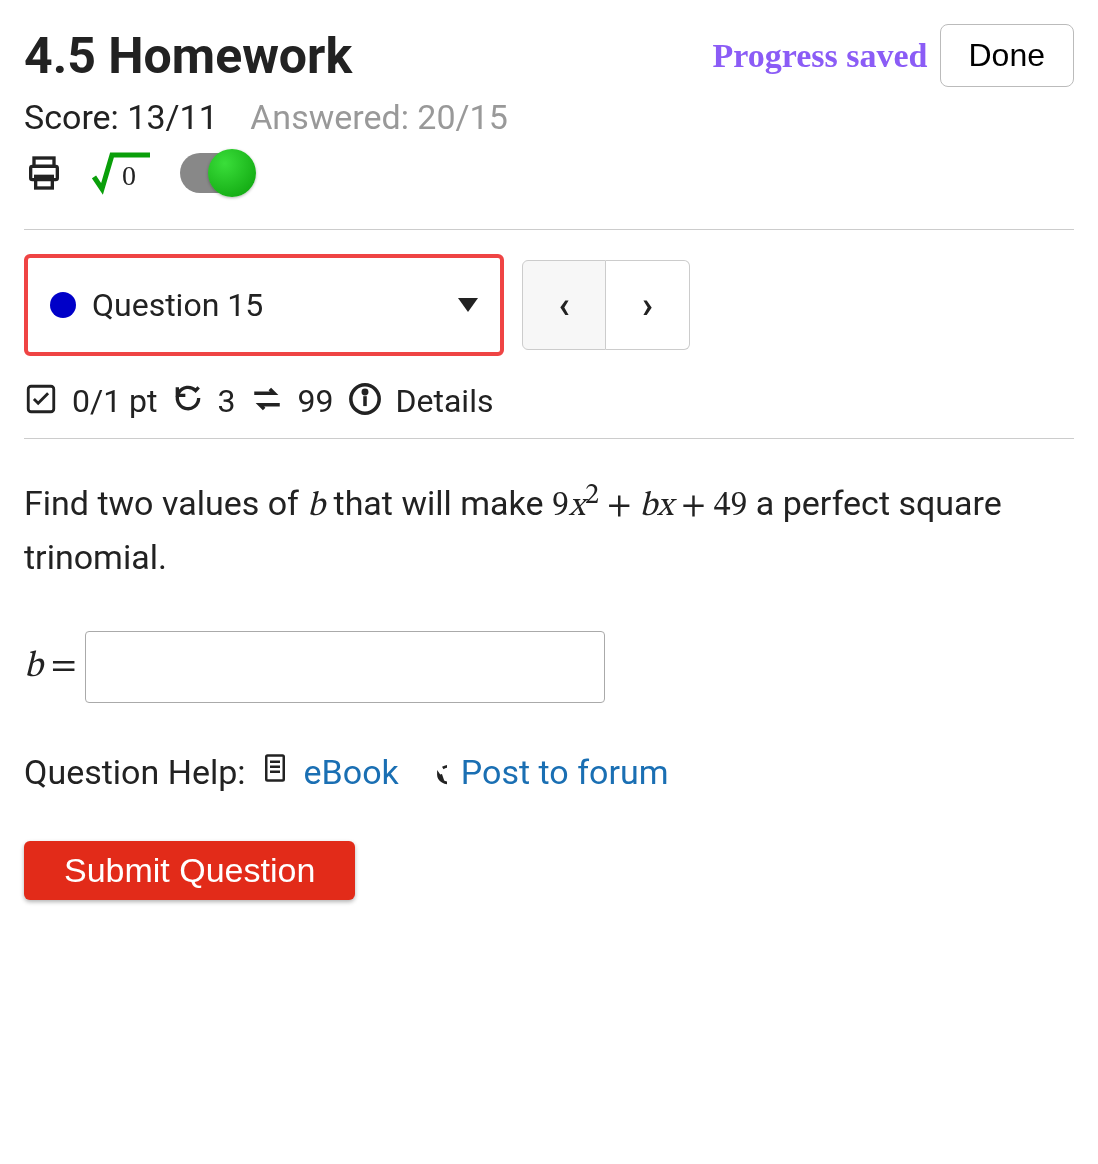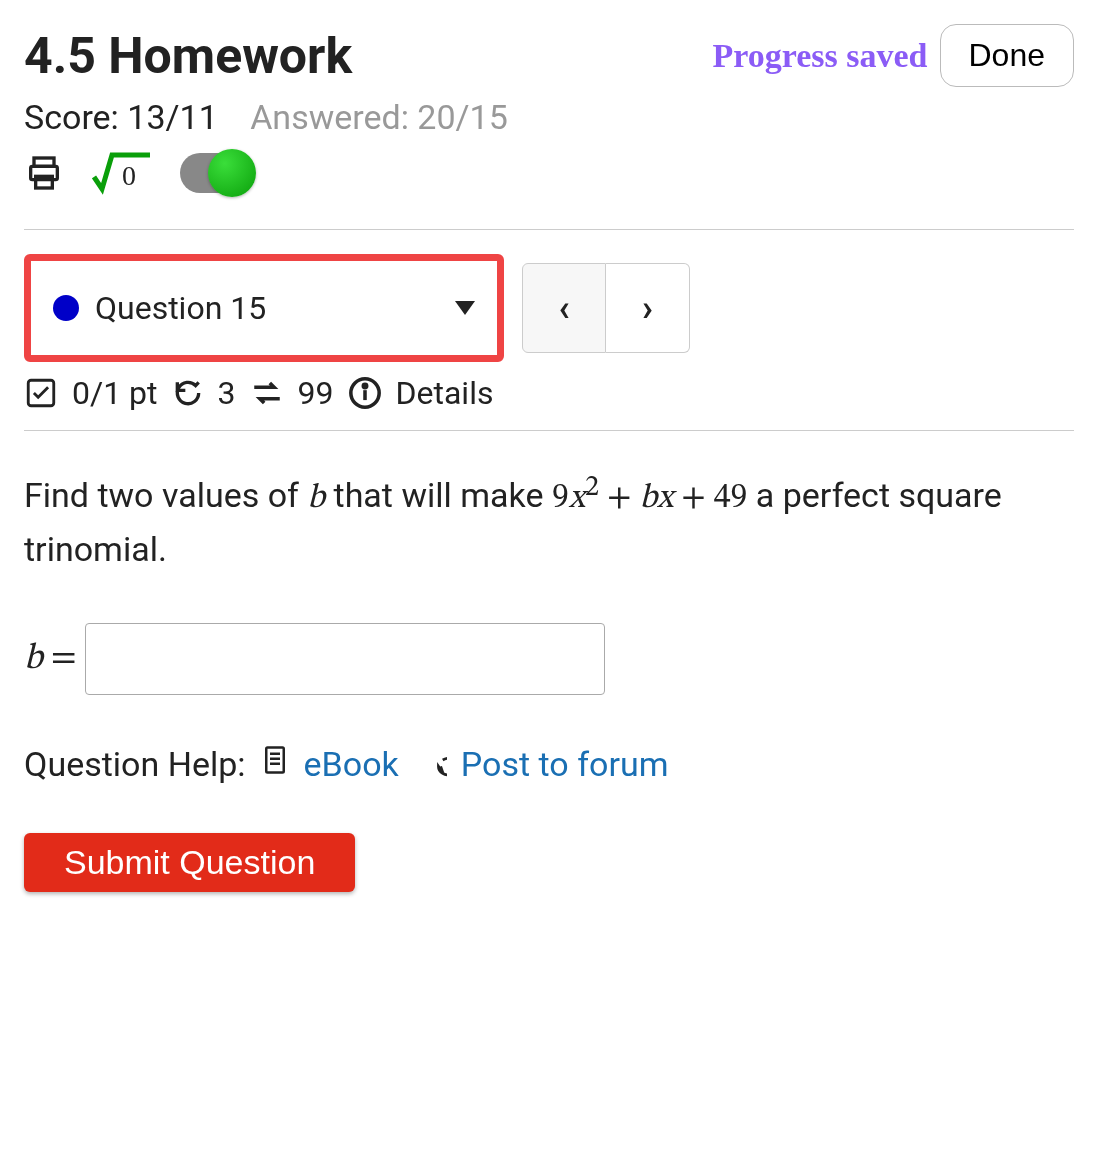--- a/index.html
+++ b/index.html
@@ -29,21 +29,21 @@
     gap: 12px;
   }
   .progress-saved {
     color: #8b5cf6;
     font-size: 34px;
     font-weight: 600;
     font-family: Liberation Serif, serif;
   }
   .done-btn {
     border: 1px solid #bbb;
-    border-radius: 16px;
+    border-radius: 8px;
     background: #fff;
     padding: 12px 28px;
     font-size: 32px;
     cursor: pointer;
   }
   .score-row {
     margin-top: 10px;
     font-size: 34px;
   }
   .answered { color: #999; margin-left: 24px; }
@@ -64,41 +64,41 @@
     box-shadow: 0 1px 3px rgba(0,0,0,0.3);
   }
   hr.sep {
     border: none; border-top: 1px solid #ccc; margin: 34px 0 24px 0;
   }
   .q-nav-row {
     display: flex; align-items: center; gap: 18px;
   }
   .q-dropdown {
     display: flex; align-items: center; justify-content: space-between;
-    border: 7px solid #ef4444; border-radius: 6px;
+    border: 4px solid #ef4444; border-radius: 6px;
     padding: 28px 22px; width: 480px; font-size: 32px;
     background: #fff;
     cursor: pointer;
   }
   .q-dropdown .left { display:flex; align-items:center; gap:16px; }
   .dot { width: 26px; height: 26px; background: #0000c8; border-radius: 50%; }
   .caret-down {
     width: 0; height: 0; border-left: 10px solid transparent; border-right: 10px solid transparent;
     border-top: 14px solid #222;
   }
   .nav-btns { display: flex; }
   .nav-btn {
     width: 84px; height: 90px; border: 1px solid #ccc; background:#f7f7f7;
     display:flex; align-items:center; justify-content:center; cursor:pointer;
     font-size: 36px;
   }
   .nav-btn.prev { border-top-left-radius:6px; border-bottom-left-radius:6px; }
   .nav-btn.next { border-top-right-radius:6px; border-bottom-right-radius:6px; border-left:none; background:#fff; }
   .meta-row {
-    display:flex; align-items:center; gap: 14px; font-size: 32px; margin-top: 12px;
+    display:flex; align-items:flex-start; gap: 14px; font-size: 32px; margin-top: 26px;
   }
   .meta-row .icon { display:inline-flex; }
   .details-link { cursor:pointer; }
   hr.sep2 { border:none; border-top:1px solid #ccc; margin: 18px 0 36px 0; }
   .question-text {
     font-size: 34px; line-height: 1.5; margin: 14px 0 48px 0;
   }
   .math { font-family: "Cambria Math", "STIX Two Math", "Latin Modern Math", Georgia, serif; }
   .mi { font-style: italic; }
   .answer-row {

